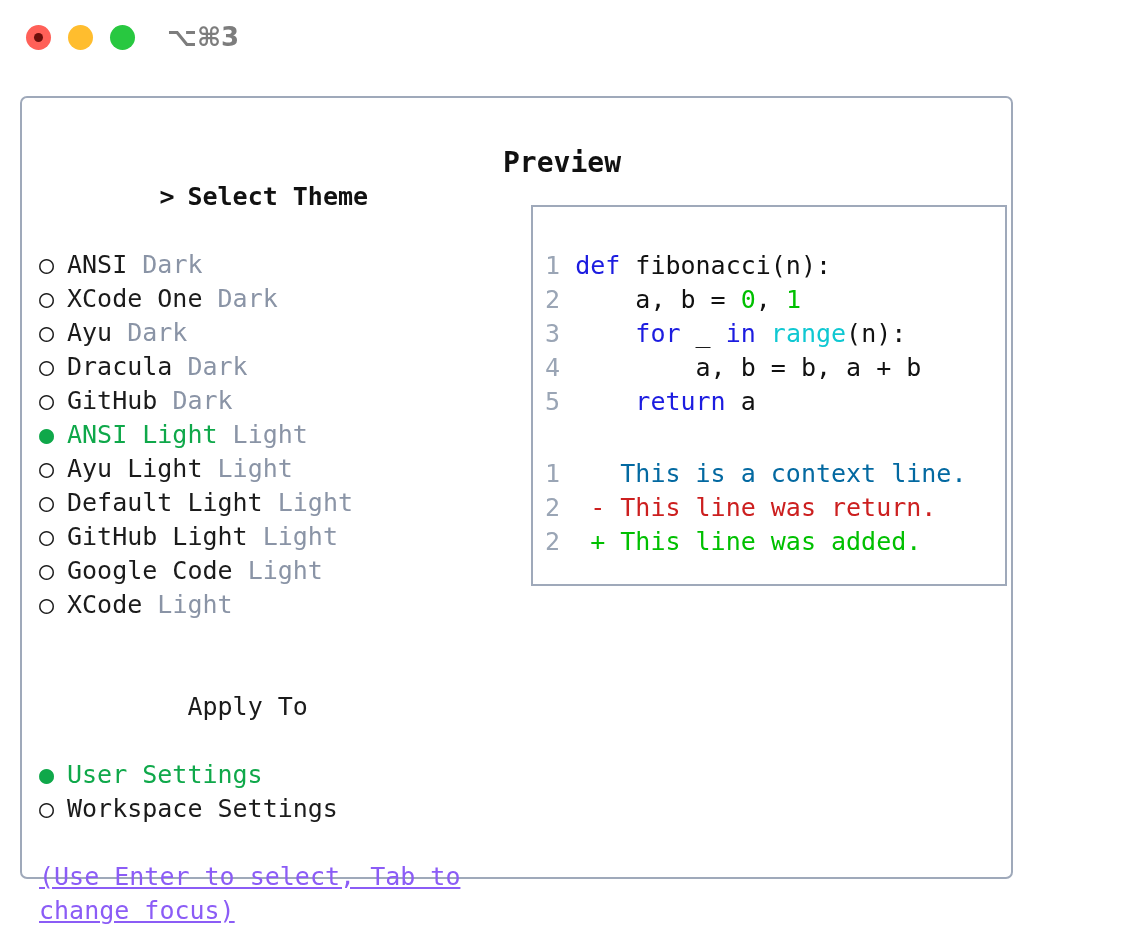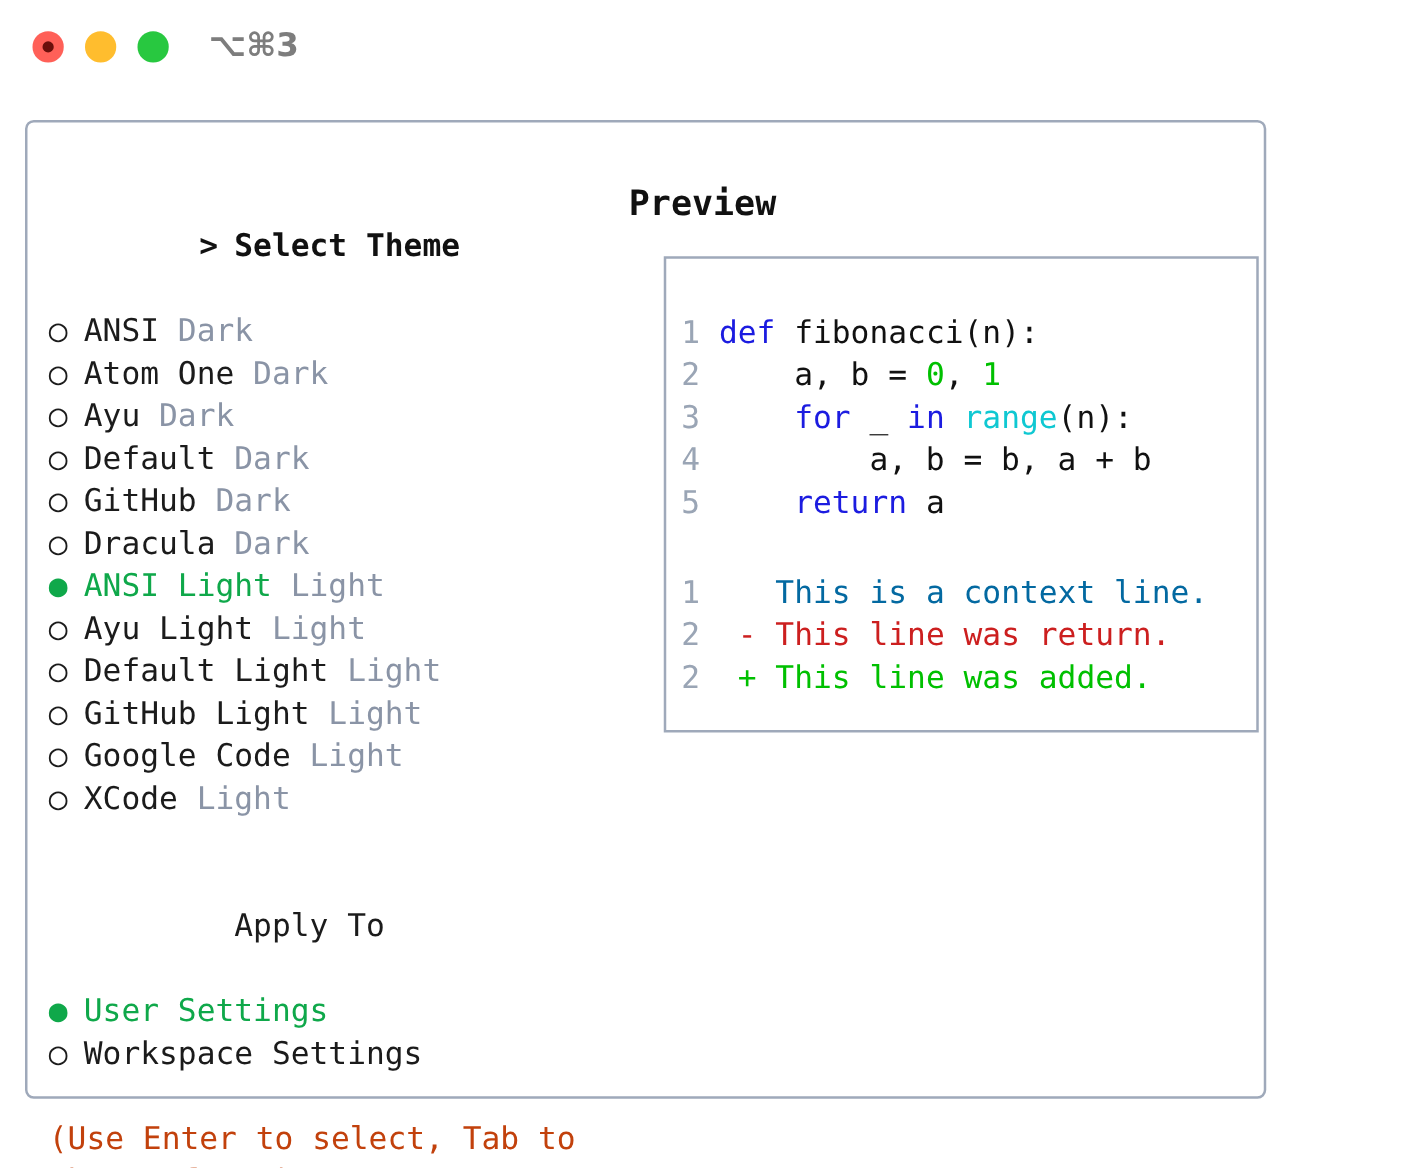--- a/index.html
+++ b/index.html
@@ -120,21 +120,22 @@
   .marker-arrow { color: #111111; font-weight: 700; }
   .marker-radio { color: #1b1b1b; }
   .marker-radio-on { color: #0fa84a; }
   .marker-blank { color: transparent; }
 
   .opt-label { color: #1b1b1b; text-align: right; }
   .opt-label-selected { color: #0fa84a; }
   .opt-tag { color: #8a94a6; }
 
   .hint {
-    color: #c2410c;
+    color: #8b5cf6;
+    text-decoration: underline;
   }
   .spacer { height: 34px; }
 
   
   .preview-heading {
     font-family: "DejaVu Sans Mono", "Liberation Mono", monospace;
     font-size: 28px;
     line-height: 34px;
     font-weight: 700;
     color: #111111;
@@ -192,25 +193,24 @@
 
     <div class="col-left">
 
       <div class="line">
         <span class="marker marker-arrow">&gt; </span><span class="section-title">Select Theme</span>
       </div>
 
       <div>
 
       <div class="line"><span class="marker marker-radio">○ </span><span class="opt-label">ANSI</span><span> </span><span class="opt-tag">Dark</span></div>
-          <div class="line"><span class="marker marker-radio">○ </span><span class="opt-label">Atom One</span><span> </span><span class="opt-tag">Dark</span></div>
+          <div class="line"><span class="marker marker-radio">○ </span><span class="opt-label">XCode One</span><span> </span><span class="opt-tag">Dark</span></div>
           <div class="line"><span class="marker marker-radio">○ </span><span class="opt-label">Ayu</span><span> </span><span class="opt-tag">Dark</span></div>
-          <div class="line"><span class="marker marker-radio">○ </span><span class="opt-label">Default</span><span> </span><span class="opt-tag">Dark</span></div>
+          <div class="line"><span class="marker marker-radio">○ </span><span class="opt-label">Dracula</span><span> </span><span class="opt-tag">Dark</span></div>
           <div class="line"><span class="marker marker-radio">○ </span><span class="opt-label">GitHub</span><span> </span><span class="opt-tag">Dark</span></div>
-          <div class="line"><span class="marker marker-radio">○ </span><span class="opt-label">Dracula</span><span> </span><span class="opt-tag">Dark</span></div>
           <div class="line"><span class="marker marker-radio-on">● </span><span class="opt-label-selected">ANSI Light</span><span> </span><span class="opt-tag">Light</span></div>
           <div class="line"><span class="marker marker-radio">○ </span><span class="opt-label">Ayu Light</span><span> </span><span class="opt-tag">Light</span></div>
           <div class="line"><span class="marker marker-radio">○ </span><span class="opt-label">Default Light</span><span> </span><span class="opt-tag">Light</span></div>
           <div class="line"><span class="marker marker-radio">○ </span><span class="opt-label">GitHub Light</span><span> </span><span class="opt-tag">Light</span></div>
           <div class="line"><span class="marker marker-radio">○ </span><span class="opt-label">Google Code</span><span> </span><span class="opt-tag">Light</span></div>
           <div class="line"><span class="marker marker-radio">○ </span><span class="opt-label">XCode</span><span> </span><span class="opt-tag">Light</span></div>
         </div>
 
       <div class="spacer"></div>
 

